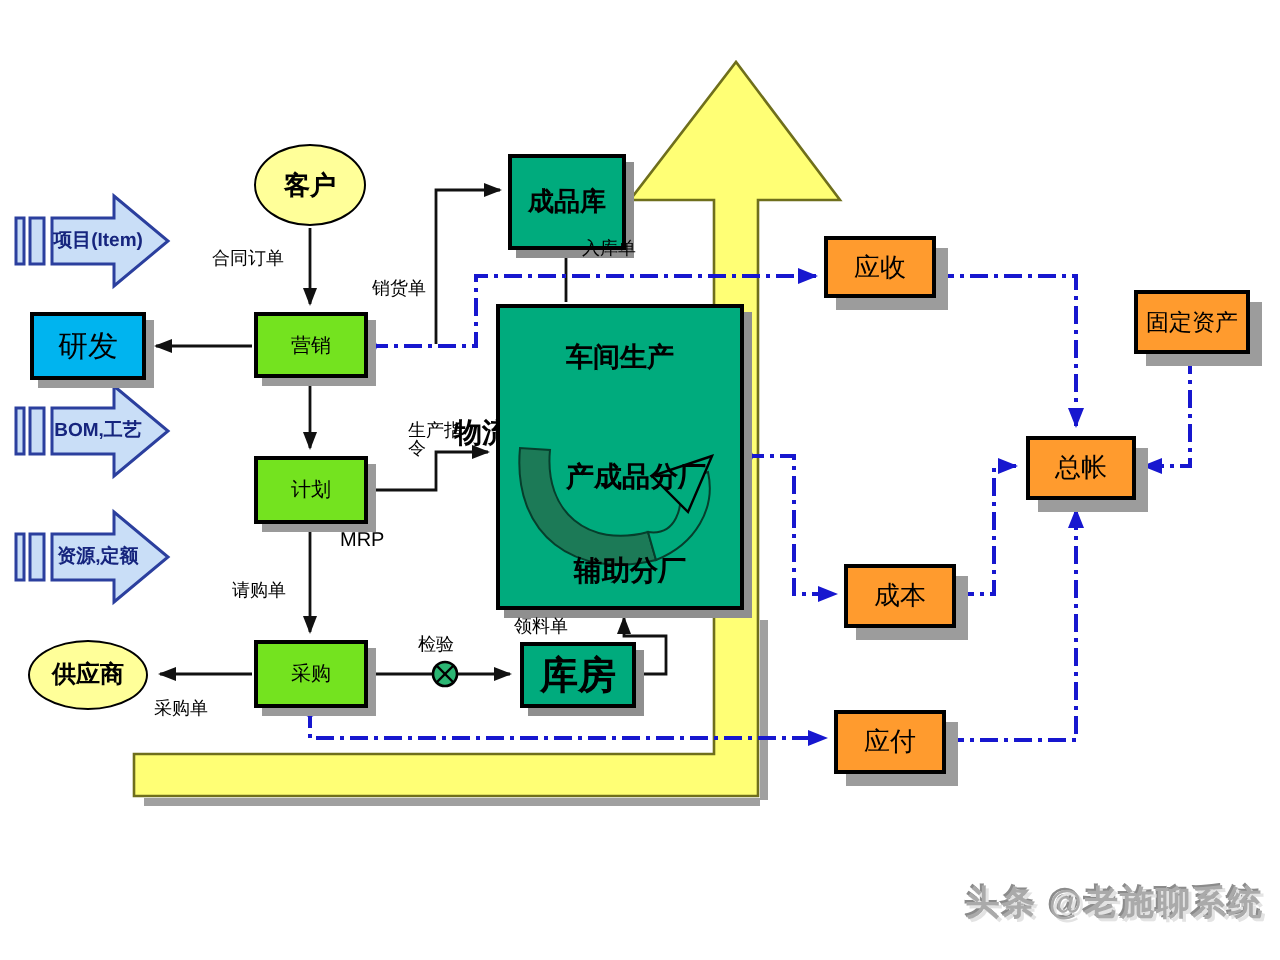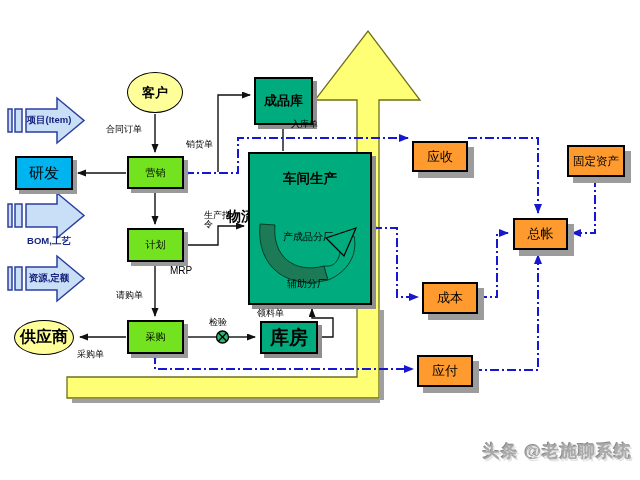--- a/index.html
+++ b/index.html
@@ -10,21 +10,21 @@
         box-sizing:border-box;border:2px solid #000;color:#000;text-align:center;}
   .green{background:#74E31F;z-index:3;box-shadow:4px 4px 0 #9a9a9a;font-size:10px;}
   .teal{background:#00AB7D;z-index:3;box-shadow:4px 4px 0 #8f8f8f;font-weight:bold;font-size:13px;}
   .orange{background:#FF9B2E;z-index:3;box-shadow:6px 6px 0 #9c9c9c;font-size:13px;}
   .cyan{background:#00B4EF;z-index:3;box-shadow:4px 4px 0 #9a9a9a;font-size:15px;}
   .ellipse{background:#FFFF99;border-radius:50%;z-index:3;font-weight:bold;font-size:13px;border:1.5px solid #000;}
   .lbl{position:absolute;z-index:4;color:#000;font-size:9px;line-height:10px;white-space:nowrap;}
   .arrlbl{position:absolute;z-index:2;color:#16257e;font-size:9.5px;font-weight:bold;
           text-align:center;white-space:nowrap;}
   #workshop{flex-direction:column;justify-content:flex-start;padding-top:16px;}
-  #wk-sub1,#wk-sub2{position:absolute;z-index:4;font-size:10px;font-weight:normal;color:#000;white-space:nowrap;}
+  #wk-sub1,#wk-sub2{position:absolute;z-index:4;font-size:14px;font-weight:bold;color:#000;white-space:nowrap;}
   #logistics-frag{position:absolute;z-index:2;font-size:14px;font-weight:bold;color:#000;white-space:nowrap;}
   #prodorder{position:absolute;z-index:2;font-size:9px;line-height:9px;width:32px;color:#000;}
   #watermark{position:absolute;right:8px;top:440px;z-index:5;font-size:17px;font-weight:bold;
              color:#aaa;letter-spacing:1px;white-space:nowrap;
              text-shadow:1.5px 1.5px 0 #e3e3e3,-1px -1px 0 #8b8b8b;}
 </style>
 </head>
 <body>
 
 <div id="stage">
@@ -113,21 +113,21 @@
     </div>
 
   <div class="node green" style="left:127px;top:228px;width:57px;height:34px;align-items:center;">
     <span>计划</span>
     </div>
 
   <div class="node green" style="left:127px;top:320px;width:57px;height:34px;">
     <span>采购</span>
     </div>
 
-  <div class="node ellipse" style="left:14px;top:320px;width:60px;height:35px;font-size:16px;">
+  <div class="node ellipse" style="left:14px;top:320px;width:60px;height:35px;font-size:12px;">
     <span>供应商</span>
     </div>
 
   <div class="node teal" style="left:260px;top:321px;width:58px;height:33px;font-size:19px;">
     <span>库房</span>
     </div>
 
   <div class="node teal" style="left:254px;top:77px;width:59px;height:48px;">
     <span>成品库</span>
     </div>
@@ -136,42 +136,42 @@
     <span>车间生产</span>
     <svg width="120" height="120" style="position:absolute;left:2px;top:30px;">
       <path d="M8 86 C4 130 36 152 76 142 L72 128 C42 136 20 118 23 87 Z" fill="#1C7A57" stroke="#063e2c" stroke-width="1" transform="translate(0,-46)"></path>
       <path d="M76 142 C96 134 106 116 102 98 L88 102 C90 116 86 130 72 128 Z" fill="#00AB7D" stroke="#063e2c" stroke-width="1" transform="translate(0,-46)"></path>
       <polygon points="104,44 74,54 92,72" fill="#00AB7D" stroke="#000" stroke-width="1.2"></polygon>
     </svg>
   </div>
   <div id="wk-sub1" style="left:283px;top:230px;">产成品分厂</div>
   <div id="wk-sub2" style="left:287px;top:277px;">辅助分厂</div>
 
-  <div class="node orange" style="left:412px;top:141px;width:56px;height:31px;">
+  <div class="node orange" style="left:412px;top:118px;width:56px;height:31px;">
     <span>应收</span>
     </div>
 
   <div class="node orange" style="left:567px;top:145px;width:58px;height:32px;font-size:11.5px;">
     <span>固定资产</span>
     </div>
 
   <div class="node orange" style="left:513px;top:218px;width:55px;height:32px;">
     <span>总帐</span>
     </div>
 
   <div class="node orange" style="left:422px;top:282px;width:56px;height:32px;">
     <span>成本</span>
     </div>
 
   <div class="node orange" style="left:417px;top:355px;width:56px;height:32px;">
     <span>应付</span>
     </div>
 
   <div class="arrlbl" style="left:18px;top:114px;width:62px;">项目(Item)</div>
-  <div class="arrlbl" style="left:18px;top:209px;width:62px;margin-top:26px;">BOM,工艺</div>
+  <div class="arrlbl" style="left:18px;top:209px;width:62px;">BOM,工艺</div>
   <div class="arrlbl" style="left:18px;top:272px;width:62px;">资源,定额</div>
 
   <div class="lbl" style="left:106px;top:124px;">合同订单</div>
   <div class="lbl" style="left:186px;top:139px;">销货单</div>
   <div class="lbl" style="left:291px;top:119px;">入库单</div>
   <div class="lbl" style="left:170px;top:266px;font-size:10px;">MRP</div>
   <div class="lbl" style="left:116px;top:290px;">请购单</div>
   <div class="lbl" style="left:77px;top:349px;">采购单</div>
   <div class="lbl" style="left:209px;top:317px;">检验</div>
   <div class="lbl" style="left:257px;top:308px;">领料单</div>

